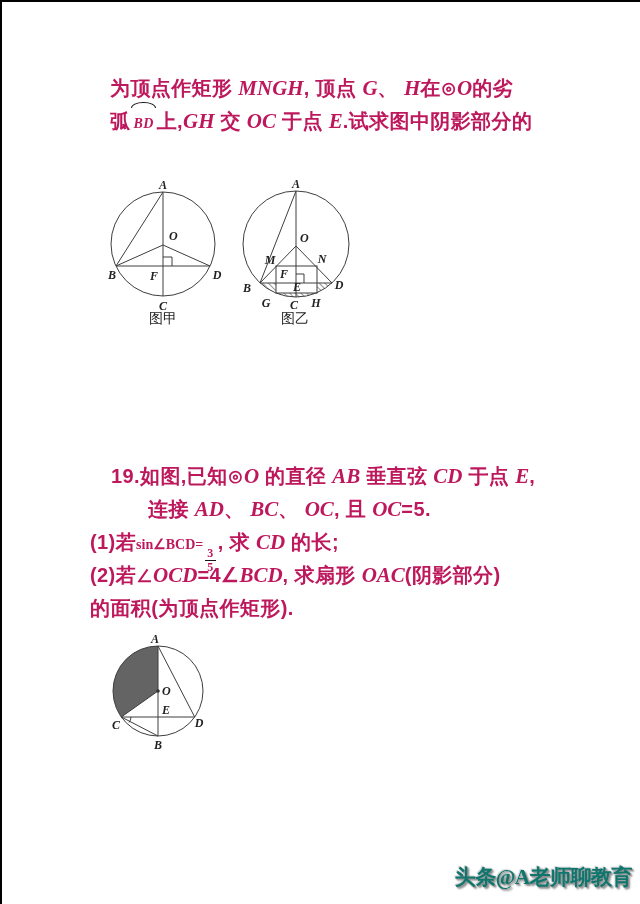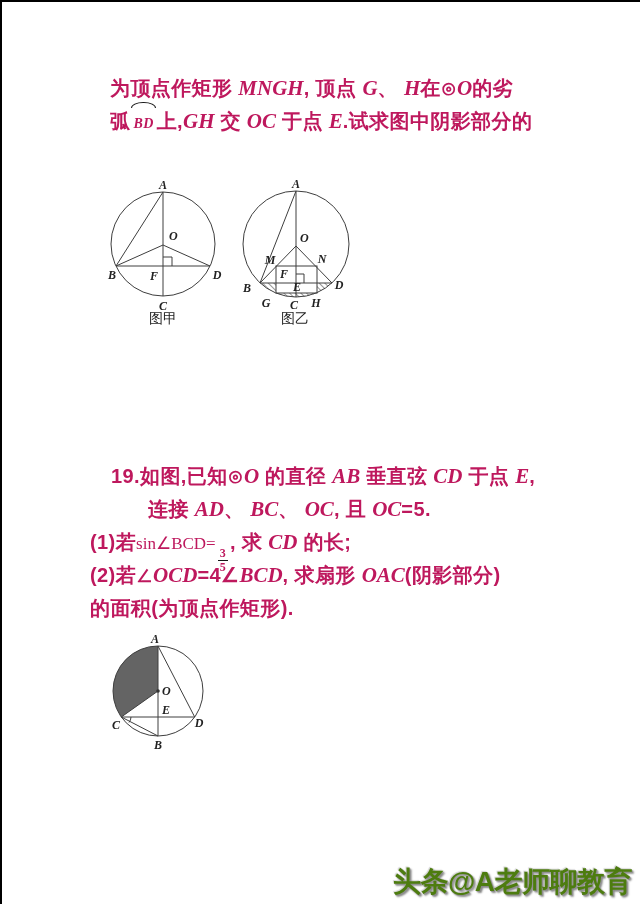--- a/index.html
+++ b/index.html
@@ -6,39 +6,39 @@
   body{
     width:640px;height:904px;position:relative;background:#ffffff;
     font-family:"Liberation Sans",sans-serif;overflow:hidden;color:#161616;
   }
   .edge-top{position:absolute;top:0;left:0;width:640px;height:2px;background:#000;}
   .edge-left{position:absolute;top:0;left:0;width:2px;height:904px;background:#000;}
 
   .tblock{position:absolute;font-size:20px;font-weight:700;letter-spacing:.4px;color:#be185d;}
   .tline{height:33px;line-height:33px;white-space:nowrap;}
   .m{font-family:"Liberation Serif",serif;font-style:italic;font-weight:700;font-size:21px;letter-spacing:0;}
-  .smallmath{font-family:"Liberation Serif",serif;font-weight:400;font-size:17px;letter-spacing:0;}
+  .smallmath{font-family:"Liberation Serif",serif;font-weight:700;font-size:14px;letter-spacing:0;}
   .arcbd{position:relative;display:inline-block;font-family:"Liberation Serif",serif;
          font-style:italic;font-weight:700;font-size:14px;margin:0 2px;padding:0 1px;}
   .arcbd::before{content:"";position:absolute;left:-1px;right:-1px;top:-5px;height:5px;
          border:1.4px solid #1a1a1a;border-bottom:none;
          border-top-left-radius:100% 200%;border-top-right-radius:100% 200%;}
   .frac{display:inline-flex;flex-direction:column;text-align:center;vertical-align:-8px;
         font-family:"Liberation Serif",serif;font-weight:700;font-size:12px;line-height:1.1;margin:0 2px;}
   .frac .fnum{border-bottom:1.3px solid #161616;padding:0 2px;}
   .frac .fden{padding:0 2px;}
 
   svg{position:absolute;overflow:visible;}
   .geo{stroke:#3e3e3e;stroke-width:1;fill:none;}
   .lbl{font-family:"Liberation Serif",serif;font-style:italic;font-weight:600;font-size:12px;fill:#222;}
   .cap{font-family:"Liberation Sans",sans-serif;font-style:normal;font-weight:500;font-size:14px;fill:#222;}
 
-  .watermark{position:absolute;top:863px;right:8px;font-size:28px;font-weight:700;
-    color:#4d7c0f;letter-spacing:-.5px;
-    text-shadow:2px 2px 2px #8a8a8a,-1px -1px 1px #d4d4d4,1px 1px 1px #9a9a9a;}
+  .watermark{position:absolute;top:863px;right:8px;font-size:21px;font-weight:700;
+    color:#0f766e;letter-spacing:-.5px;
+    text-shadow:2px 2px 2px #8a8a8a,-1px -1px 1px #d4d4d4,1px 1px 1px #9a9a9a;font-family:Liberation Serif, serif;}
 </style>
 </head>
 <body>
 
 <div class="edge-top"></div>
 <div class="edge-left"></div>
 
 <div class="tblock" style="left:110px;top:72px;width:470px;">
   <div class="tline">
     <span>为顶点作矩形 </span><span class="m">MNGH</span><span>, 顶点 </span><span class="m">G</span><span>、 </span><span class="m">H</span><span>在⊙</span><span class="m">O</span><span>的劣</span>

